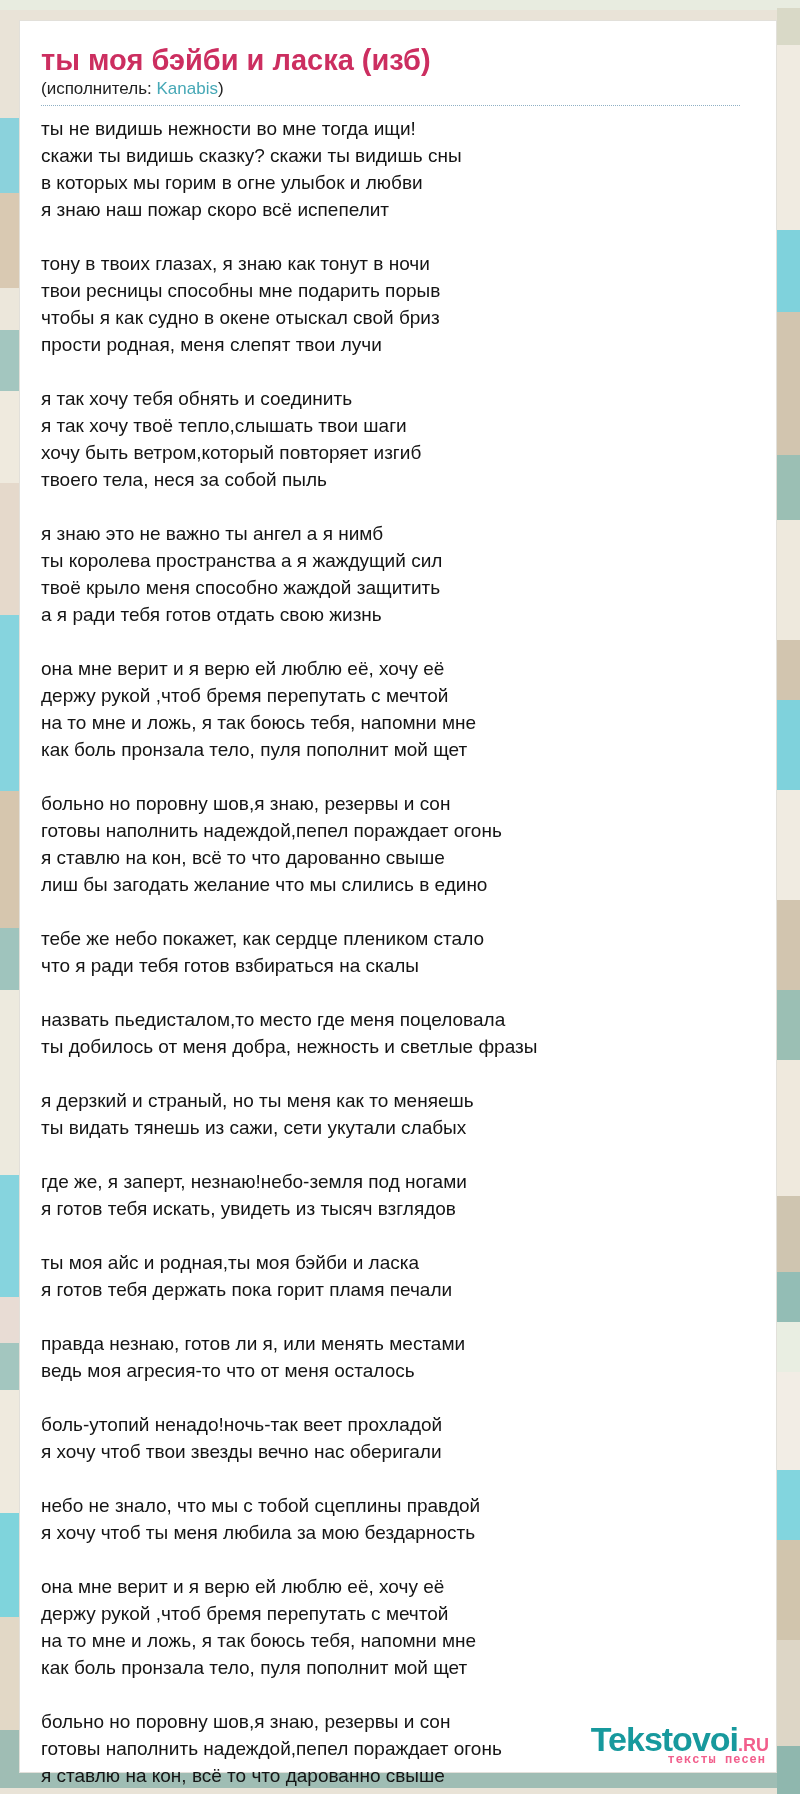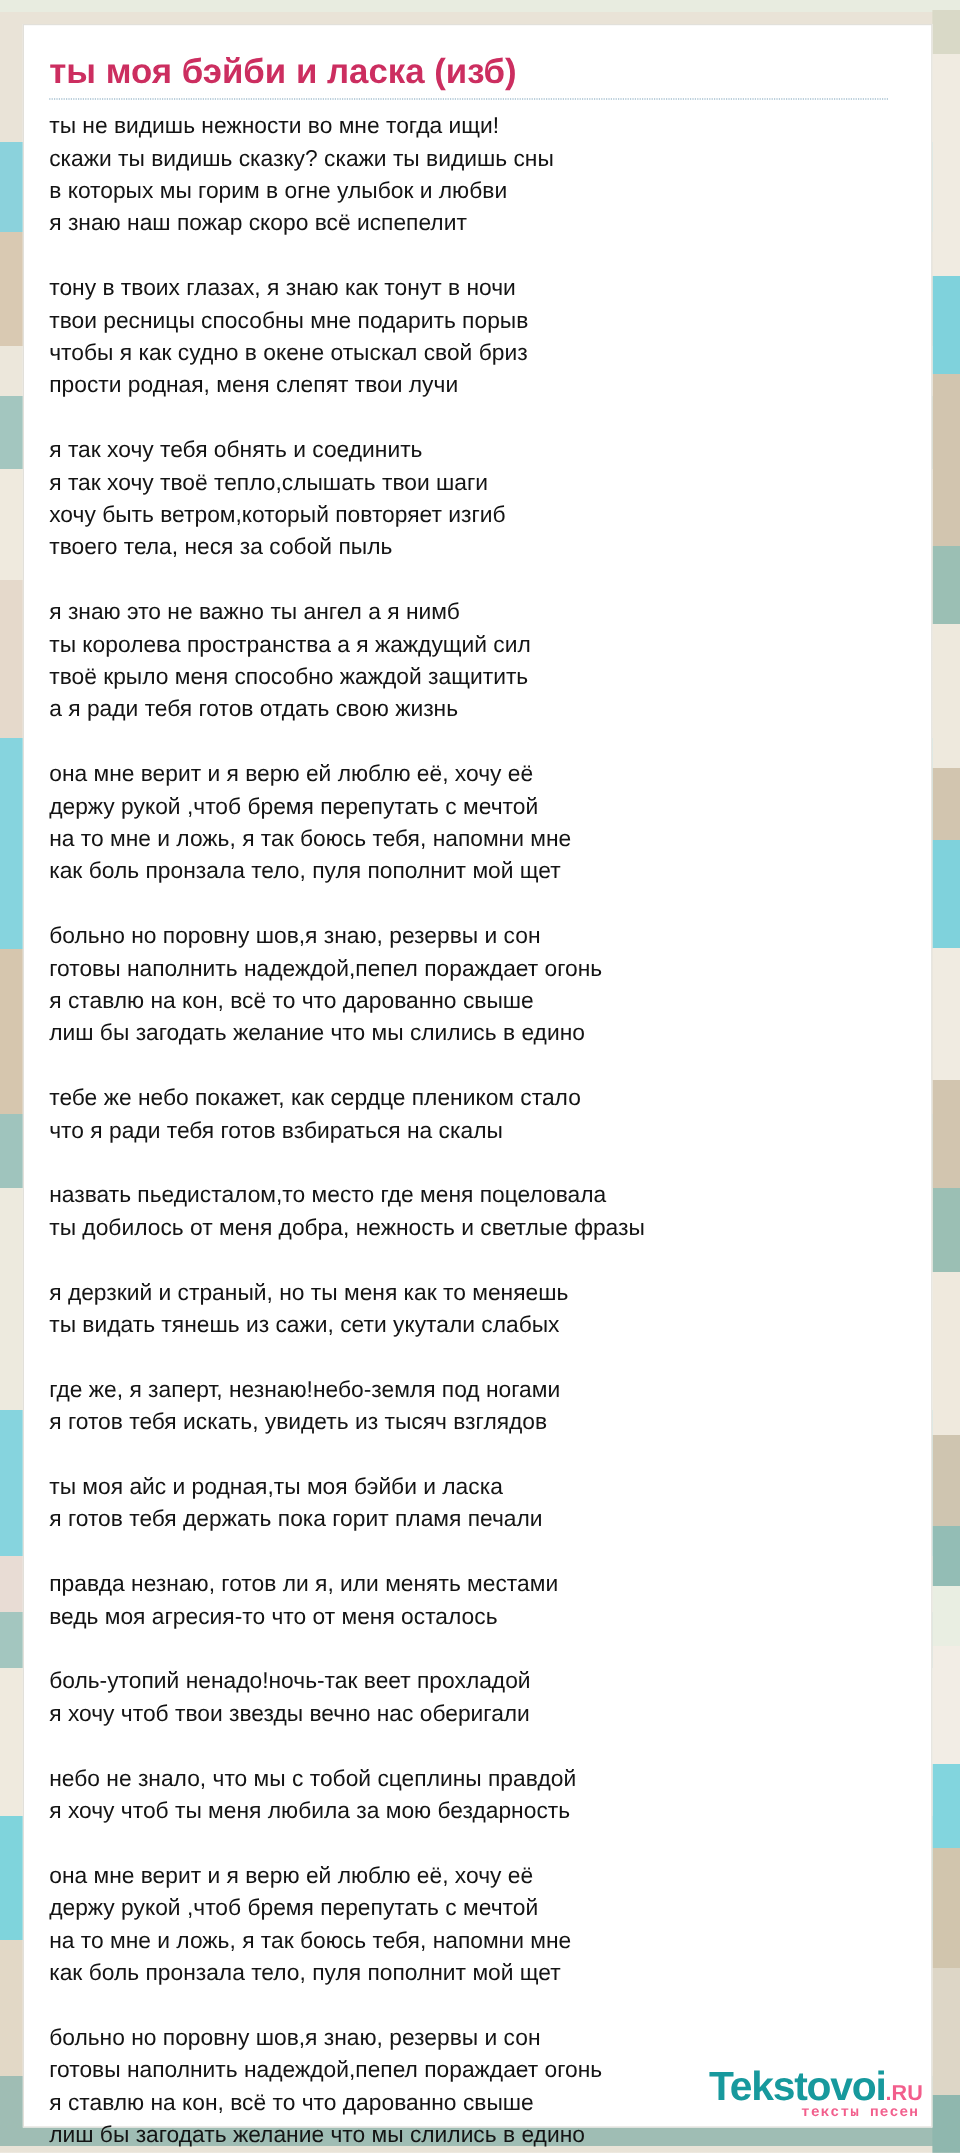--- a/index.html
+++ b/index.html
@@ -91,20 +91,23 @@
 </head>
 <body>
 
 <div class="stripe-right"></div>
 
 <div class="card">
   <div class="card-inner">
 
     <h1 class="song-title">ты моя бэйби и ласка (изб)</h1>
 
+    <div class="artist-line">
+      <span>(исполнитель: </span><a href="#">Kanabis</a><span>)</span>
+    </div>
 
     <div class="divider"></div>
 
     <div class="lyrics">ты не видишь нежности во мне тогда ищи!
 скажи ты видишь сказку? скажи ты видишь сны
 в которых мы горим в огне улыбок и любви
 я знаю наш пожар скоро всё испепелит
 
 тону в твоих глазах, я знаю как тонут в ночи
 твои ресницы способны мне подарить порыв

